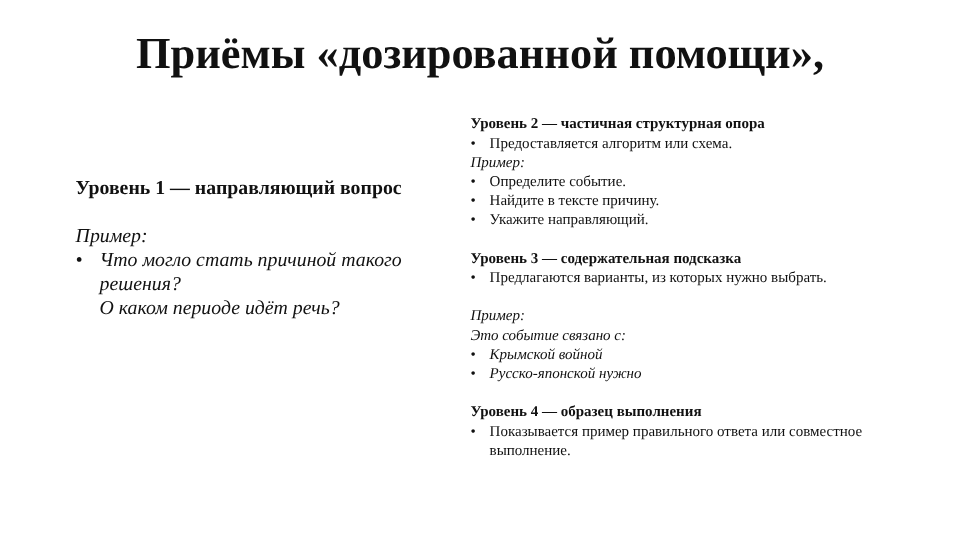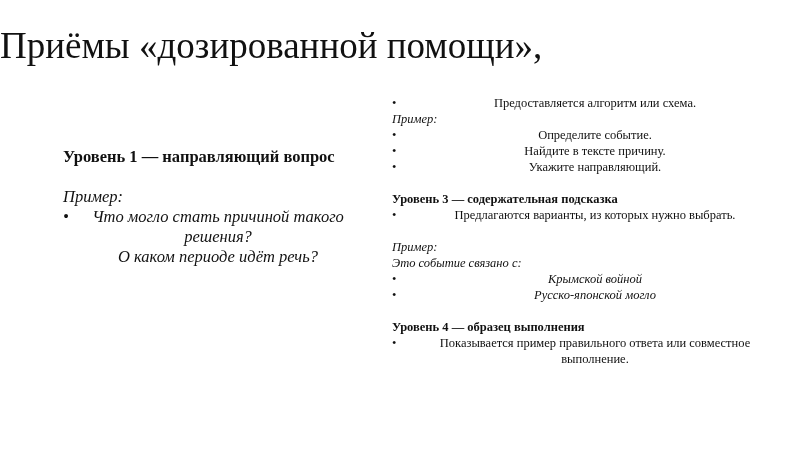--- a/index.html
+++ b/index.html
@@ -2,34 +2,34 @@
 <html><head>
   <meta charset="utf-8">
   <style>
     html, body { margin: 0; padding: 0; }
     body {
       width: 800px; height: 450px; background: #ffffff; color: #111111;
       font-family: "Liberation Serif", "DejaVu Serif", serif;
       position: relative; overflow: hidden;
     }
     .title {
-      position: absolute; left: 0; top: 24px; width: 800px; text-align: left;
-      font-size: 37px; line-height: 44px; font-weight: normal;
+      position: absolute; left: 0; top: 24px; width: 800px; text-align: center;
+      font-size: 37px; line-height: 44px; font-weight: bold;
     }
     .col-left {
       position: absolute; left: 63px; top: 127px; width: 290px;
       font-size: 16.5px; line-height: 20px;
     }
     .col-right {
       position: absolute; left: 392px; top: 95px; width: 390px;
       font-size: 12.5px; line-height: 16px;
     }
     .heading { font-weight: bold; }
     .italic { font-style: italic; }
-    ul { list-style: none; margin: 0; padding: 0; text-align: center; }
+    ul { list-style: none; margin: 0; padding: 0; }
     li { position: relative; }
     .col-left li { padding-left: 20px; }
     .col-left li::before { content: "•"; position: absolute; left: 0; top: 0; }
     .col-right li { padding-left: 16px; }
     .col-right li::before { content: "•"; position: absolute; left: 0; top: 0; font-style: normal; }
     .gap-left { height: 20px; }
     .gap-right { height: 16px; }
     .line { display: block; }
   </style>
 </head>
@@ -44,39 +44,40 @@
   <div class="italic">Пример:</div>
   <ul class="italic">
     <li>
       <span class="line">Что могло стать причиной такого решения?</span>
       <span class="line">О каком периоде идёт речь?</span>
     </li>
   </ul>
 </div>
 
 <div class="col-right">
+  <div class="heading">Уровень 2 — частичная структурная опора</div>
   <ul>
     <li>Предоставляется алгоритм или схема.</li>
   </ul>
   <div class="italic">Пример:</div>
   <ul>
     <li>Определите событие.</li>
     <li>Найдите в тексте причину.</li>
     <li>Укажите направляющий.</li>
   </ul>
   <div class="gap-right"></div>
   <div class="heading">Уровень 3 — содержательная подсказка</div>
   <ul>
     <li>Предлагаются варианты, из которых нужно выбрать.</li>
   </ul>
   <div class="gap-right"></div>
   <div class="italic">Пример:</div>
   <div class="italic">Это событие связано с:</div>
   <ul class="italic">
     <li>Крымской войной</li>
-    <li>Русско-японской могло</li>
+    <li>Русско-японской нужно</li>
   </ul>
   <div class="gap-right"></div>
   <div class="heading">Уровень 4 — образец выполнения</div>
   <ul>
     <li>Показывается пример правильного ответа или совместное выполнение.</li>
   </ul>
 </div>
 
 </body></html>

